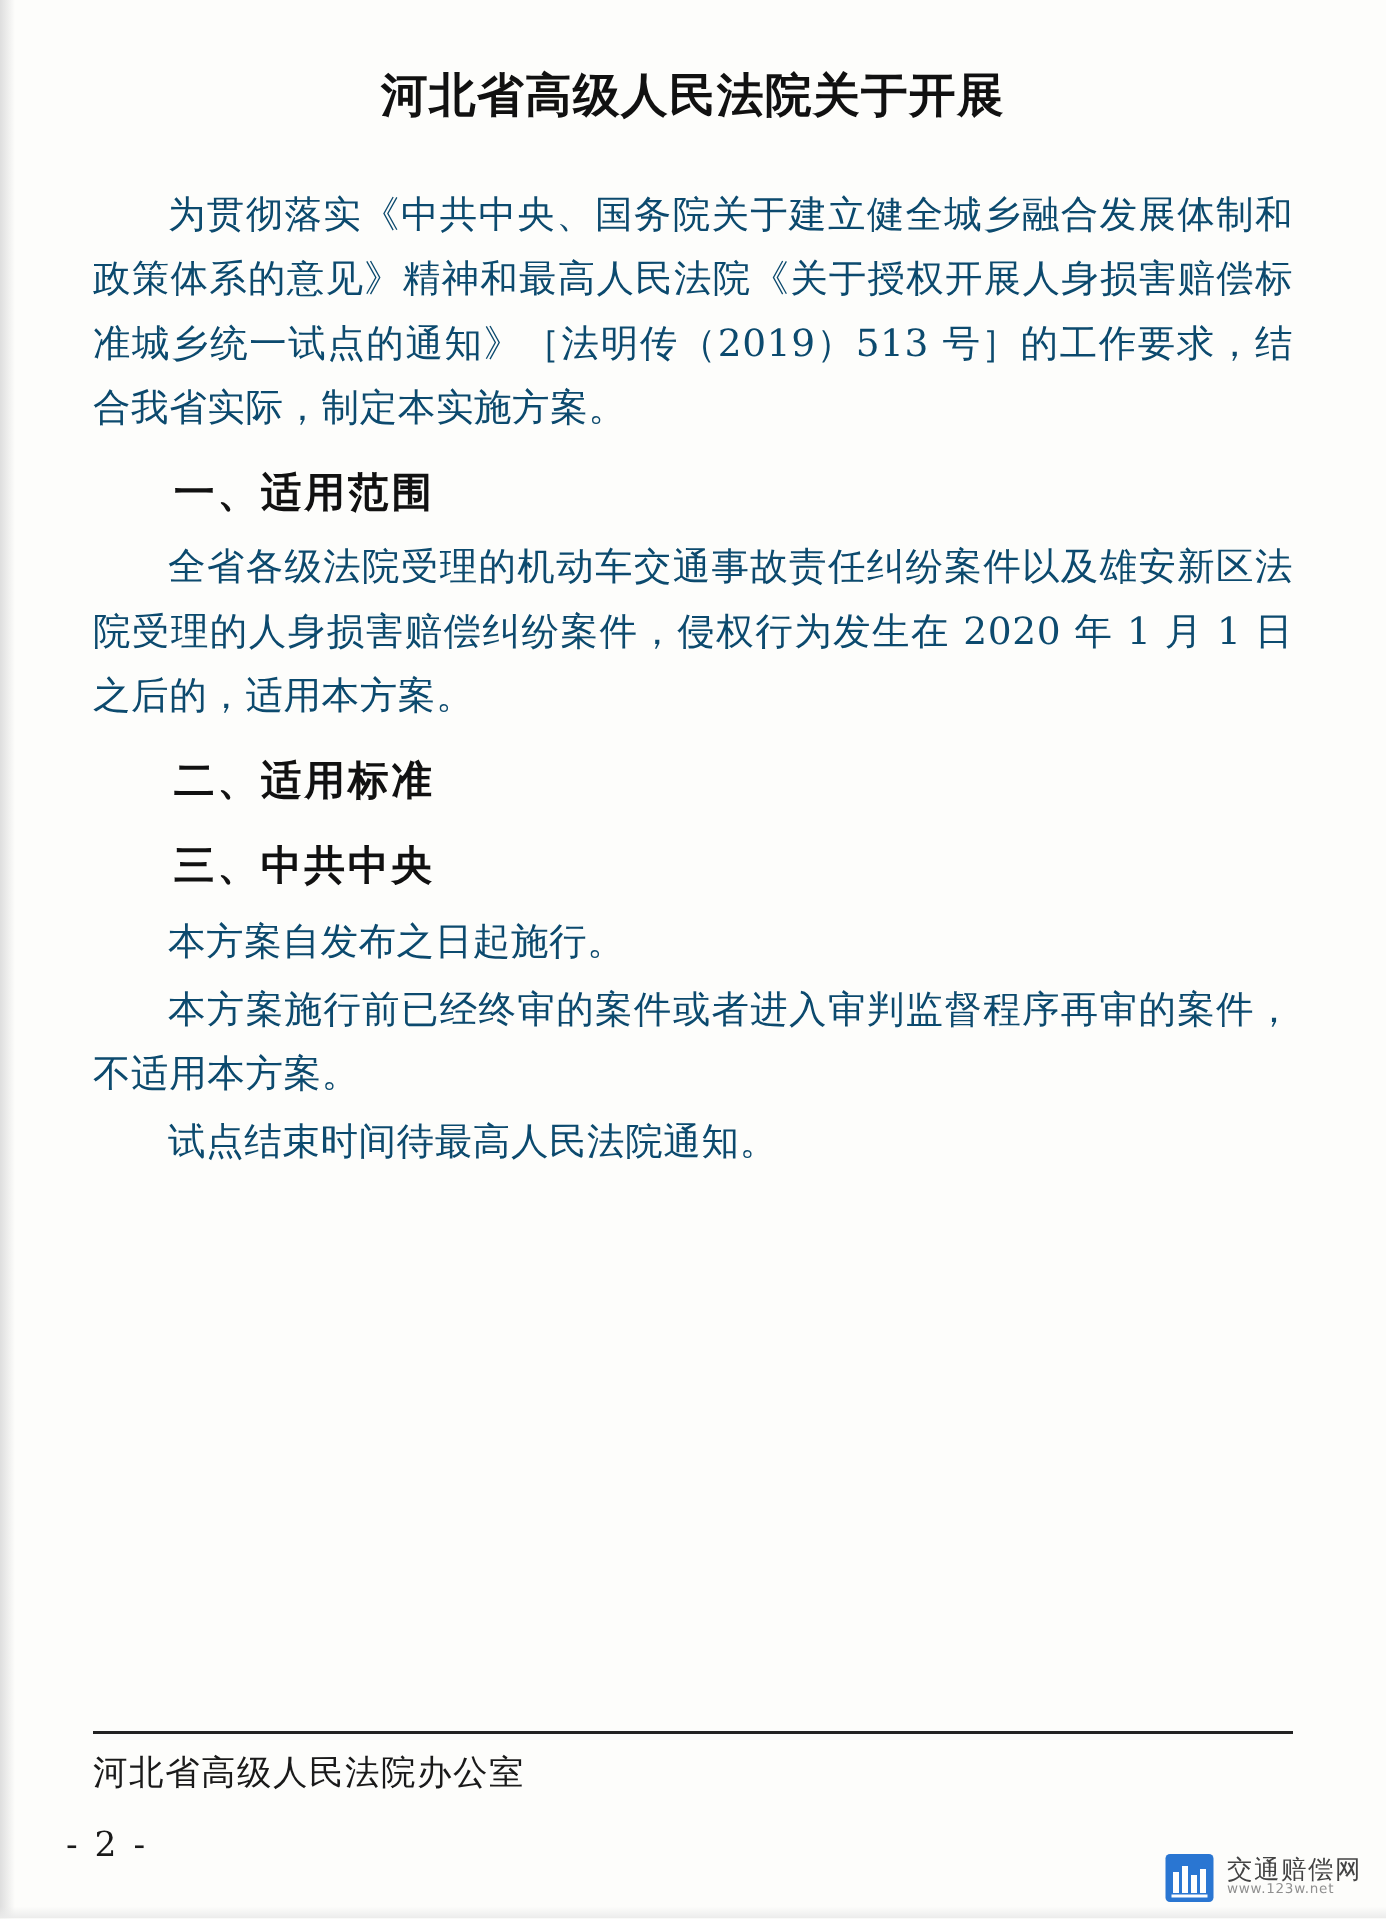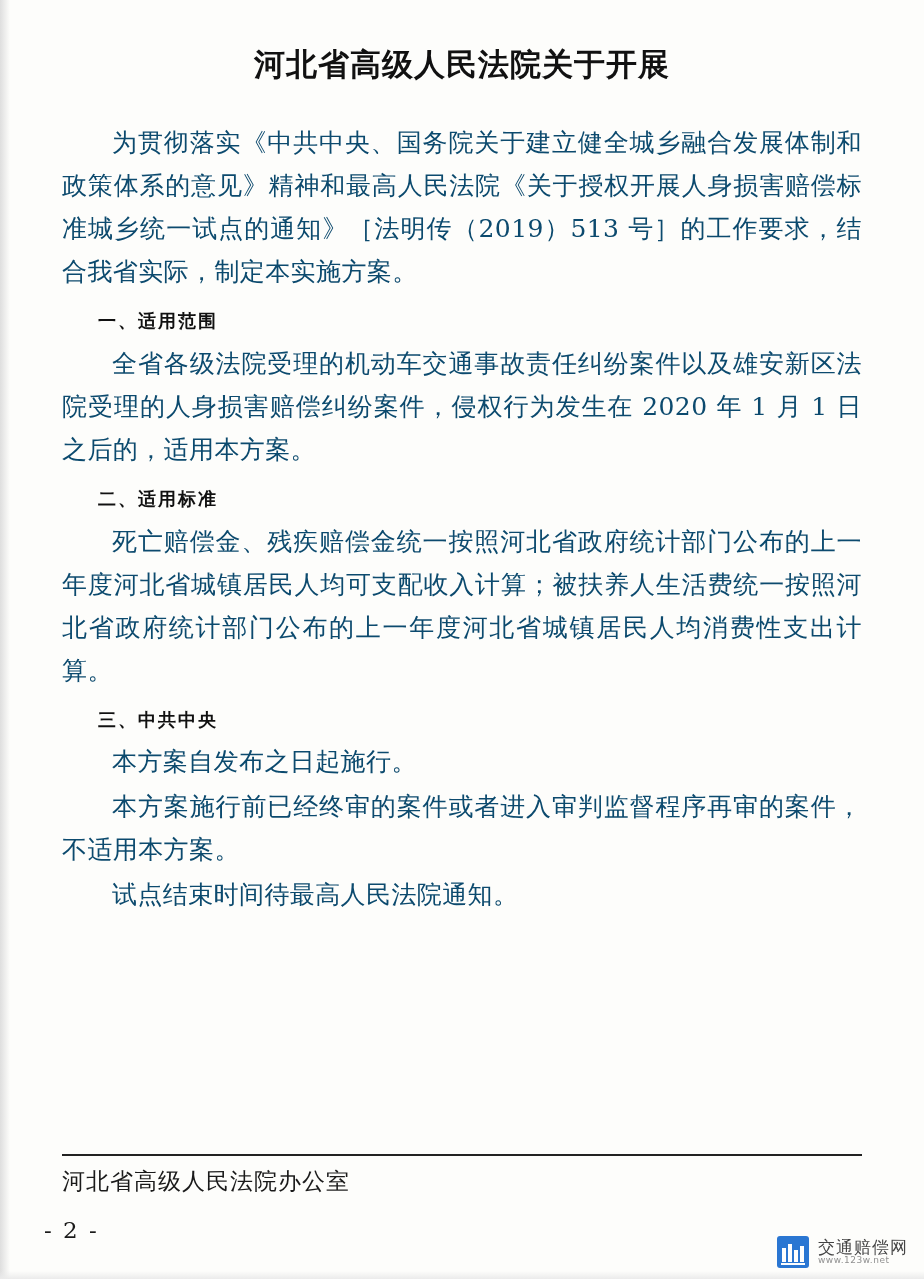--- a/index.html
+++ b/index.html
@@ -51,21 +51,21 @@
     font-size: 25px;
     line-height: 1.72;
     text-align: justify;
     text-justify: inter-ideograph;
     text-indent: 2em;
     letter-spacing: 0.4px;
     color: #0c4a6e;
   }
   h2.section {
     margin: 14px 0 6px 0;
-    font-size: 18px;
+    font-size: 27px;
     font-weight: bold;
     line-height: 1.6;
     text-indent: 2em;
     letter-spacing: 2px;
     color: #111;
   }
 
   
   .footer {
     position: absolute;
@@ -159,21 +159,20 @@
   </h1>
 
   <div class="body-wrap">
 
     <p class="para">为贯彻落实《中共中央、国务院关于建立健全城乡融合发展体制和政策体系的意见》精神和最高人民法院《关于授权开展人身损害赔偿标准城乡统一试点的通知》［法明传（2019）513 号］的工作要求，结合我省实际，制定本实施方案。</p>
 
     <h2 class="section">一、适用范围</h2>
     <p class="para">全省各级法院受理的机动车交通事故责任纠纷案件以及雄安新区法院受理的人身损害赔偿纠纷案件，侵权行为发生在 2020 年 1 月 1 日之后的，适用本方案。</p>
 
     <h2 class="section">二、适用标准</h2>
-    <p class="para">死亡赔偿金、残疾赔偿金统一按照河北省政府统计部门公布的上一年度河北省城镇居民人均可支配收入计算；被扶养人生活费统一按照河北省政府统计部门公布的上一年度河北省城镇居民人均消费性支出计算。</p>
 
     <h2 class="section">三、中共中央</h2>
     <p class="para">本方案自发布之日起施行。</p>
     <p class="para">本方案施行前已经终审的案件或者进入审判监督程序再审的案件，不适用本方案。</p>
     <p class="para">试点结束时间待最高人民法院通知。</p>
 
   </div>
 
   <div class="footer">
     <div class="footer-rule"></div>

